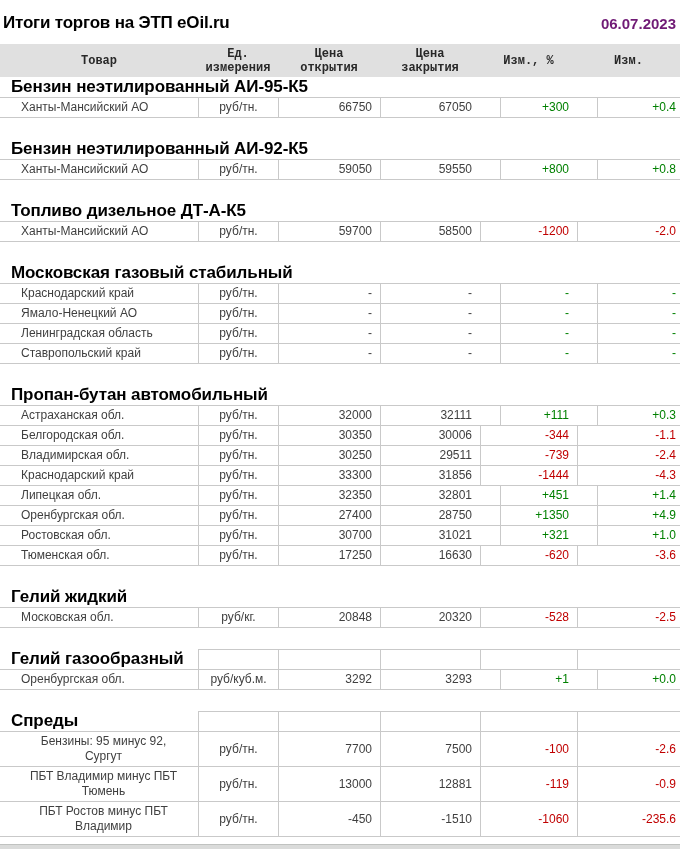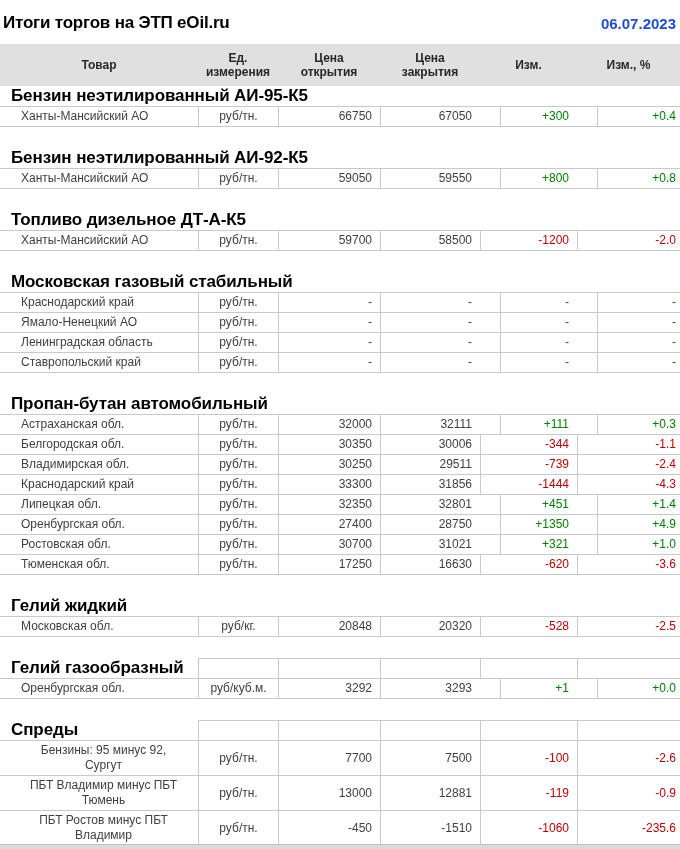--- a/index.html
+++ b/index.html
@@ -24,27 +24,28 @@
   }
   .page-title {
     font-size: 17px;
     font-weight: bold;
     color: #000000;
     letter-spacing: -0.2px;
   }
   .report-date {
     font-size: 15px;
     font-weight: bold;
-    color: #1d4ed8;
+    color: #701a75;
   }
   .thead {
     display: grid;
     grid-template-columns: 198px 80px 102px 100px 97px 103px;
     background: var(--header-bg, #e0e0e0);
-    height: 42px;
+    height: 33px;
+    font-family: Liberation Mono, monospace;
   }
   .thead .hc {
     display: flex;
     align-items: center;
     justify-content: center;
     text-align: center;
     font-size: 12px;
     font-weight: bold;
     color: #282828;
     white-space: pre-line;
@@ -109,22 +110,22 @@
   </div>
 
   <div class="thead">
     <div class="hc">Товар</div>
     <div class="hc">Ед.
 измерения</div>
     <div class="hc">Цена
 открытия</div>
     <div class="hc">Цена
 закрытия</div>
+    <div class="hc">Изм., %</div>
     <div class="hc">Изм.</div>
-    <div class="hc">Изм., %</div>
   </div>
 
   <div id="sections">
       <div class="section first">
         <div class="row title-row">
           <div class="title-cell merged">Бензин неэтилированный АИ-95-К5</div>
         </div>
         <div class="row data-row">
           <div class="cell c-region">Ханты-Мансийский АО</div>
           <div class="cell c-unit">руб/тн.</div>

